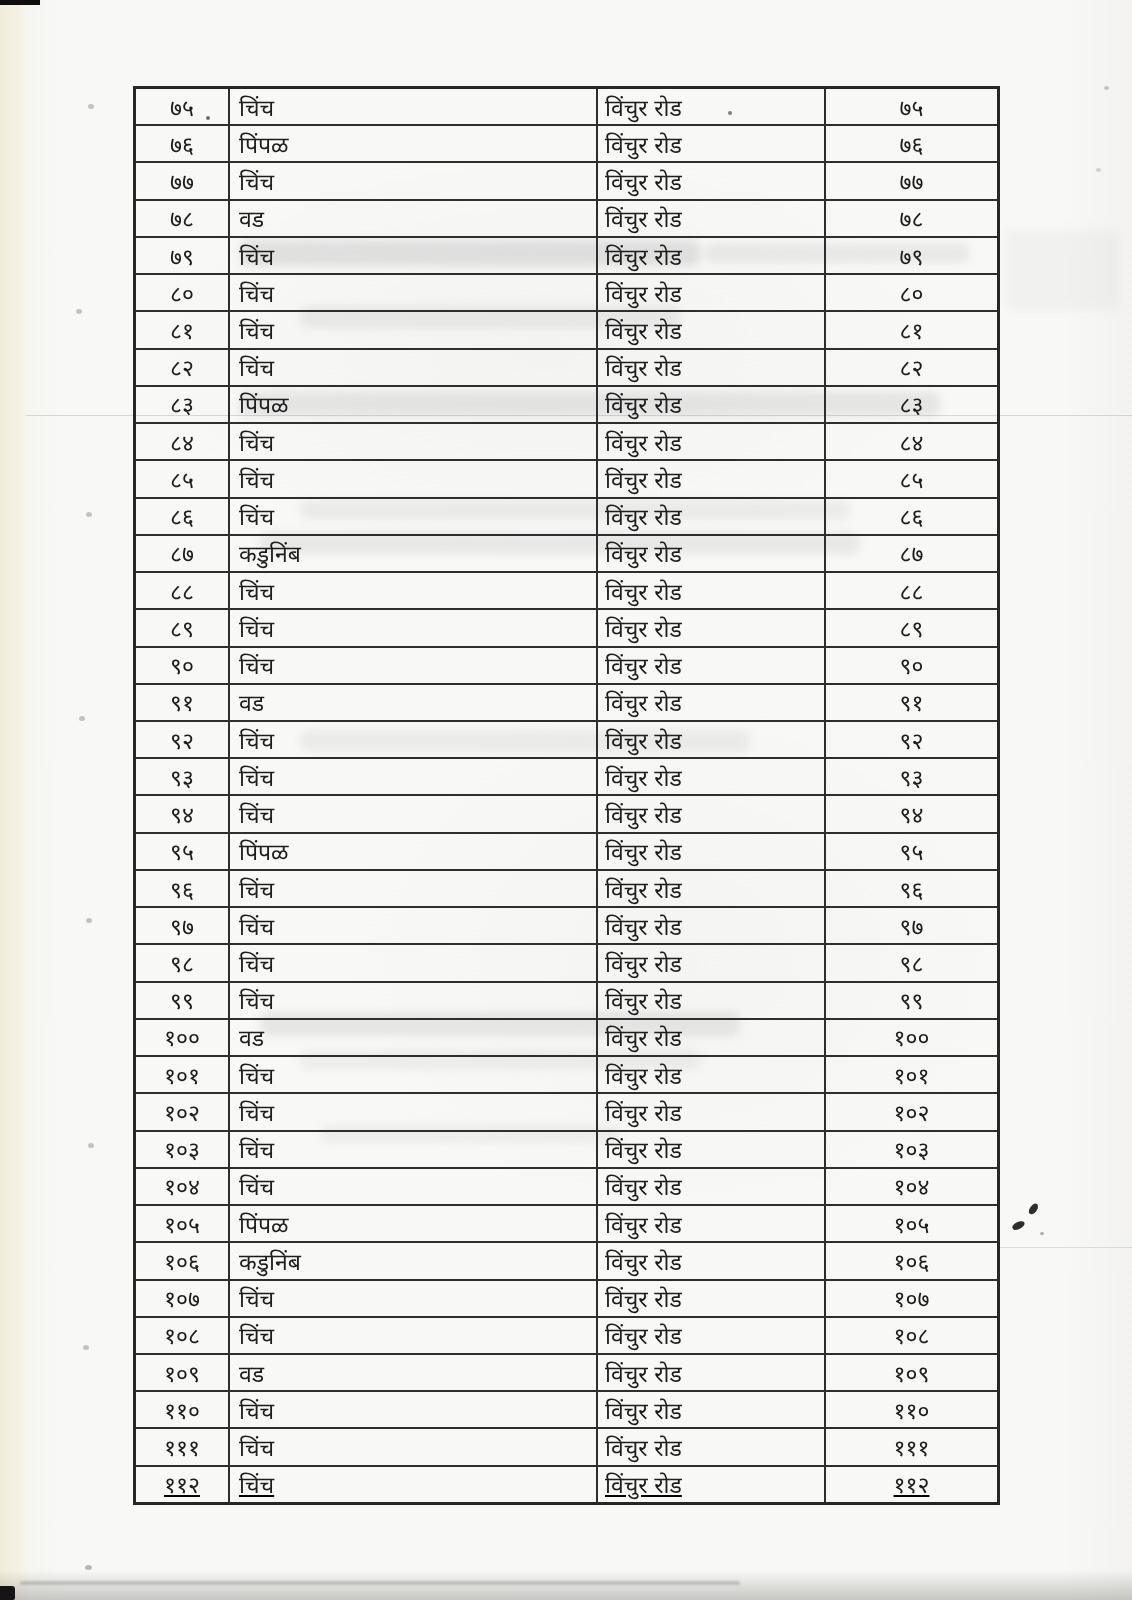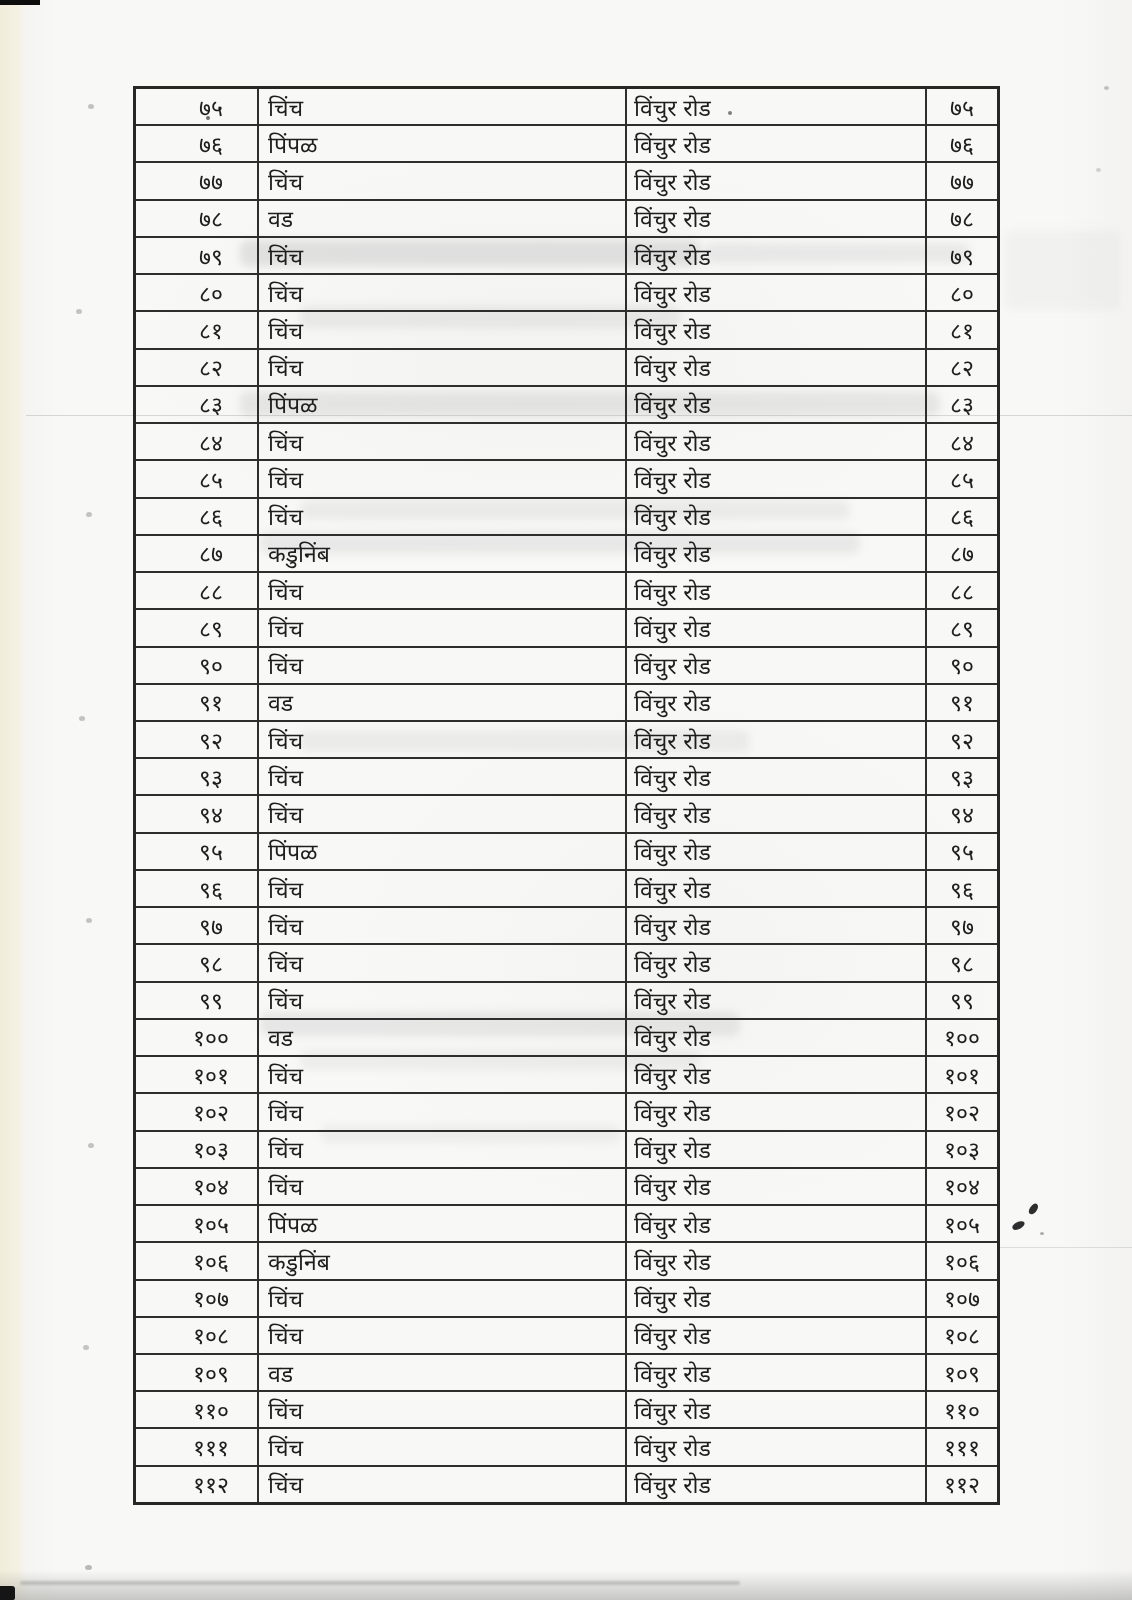--- a/index.html
+++ b/index.html
@@ -42,32 +42,32 @@
   .speck { position:absolute; display:block; background:#8d8d8f; border-radius:50%; opacity:.5; }
   .ink { position:absolute; background:#2e2e30; border-radius:45% 55% 50% 50%; }
 
   
   .tbl {
     position:absolute; left:133px; top:86px; width:867px; height:1419px;
     display:flex; flex-direction:column;
     border:3px solid #272727;
     background:transparent;
   }
-  .row { flex:1; display:flex; border-bottom:2px solid #2e2e2e;padding-left:29px; }
-  .row:last-child { border-bottom:none; }
+  .row { flex:1; display:flex; border-bottom:2px solid #2e2e2e; }
+  .row:last-child { border-bottom:none;text-decoration:underline; }
   .c {
     display:flex; align-items:center;
     border-right:2px solid #2e2e2e;
     font-size:23px; font-weight:500; color:#1e1e1e;
     white-space:nowrap; overflow:hidden;
   }
   .c:last-child { border-right:none; }
   .c1 { width:94px;  justify-content:center; }
   .c2 { width:368px; padding-left:9px; }
-  .c3 { width:300px; padding-left:7px; }
+  .c3 { width:228px; padding-left:7px; }
   .c4 { flex:1;      justify-content:center; }
 </style>
 </head>
 <body>
 
 <div class="page">
 
   <div class="left-strip"></div>
   <div class="corner-bar-top"></div>
 

